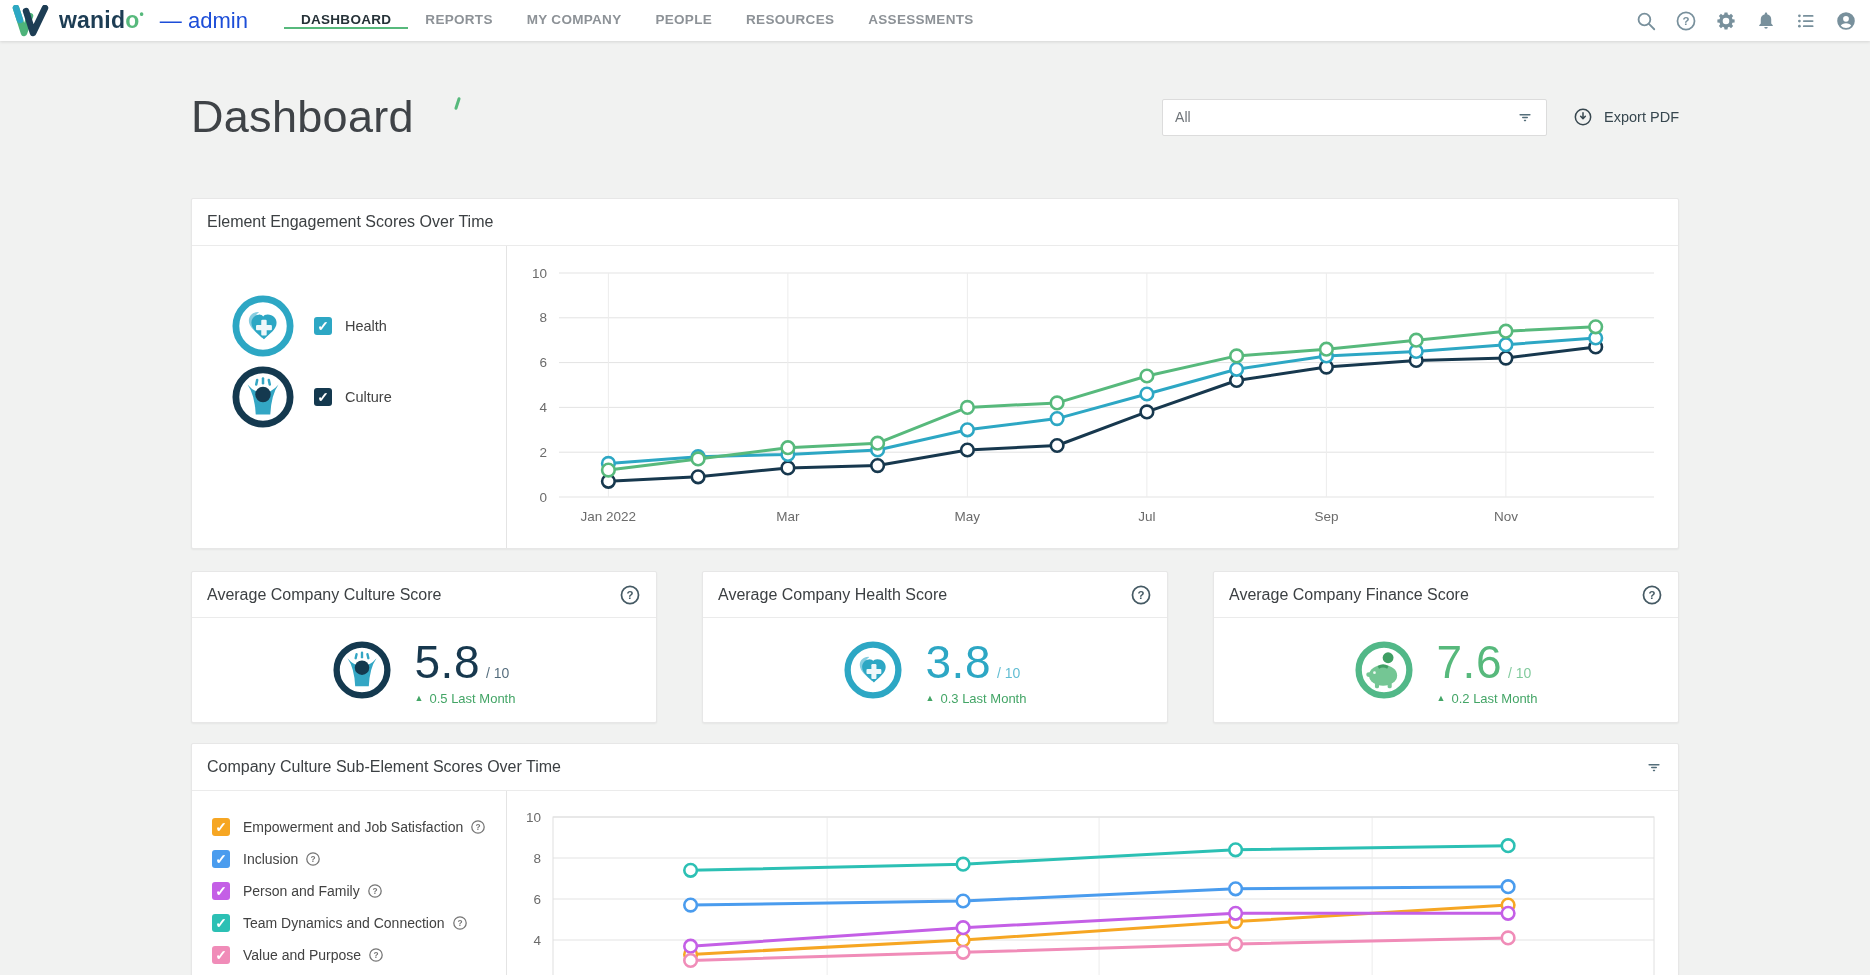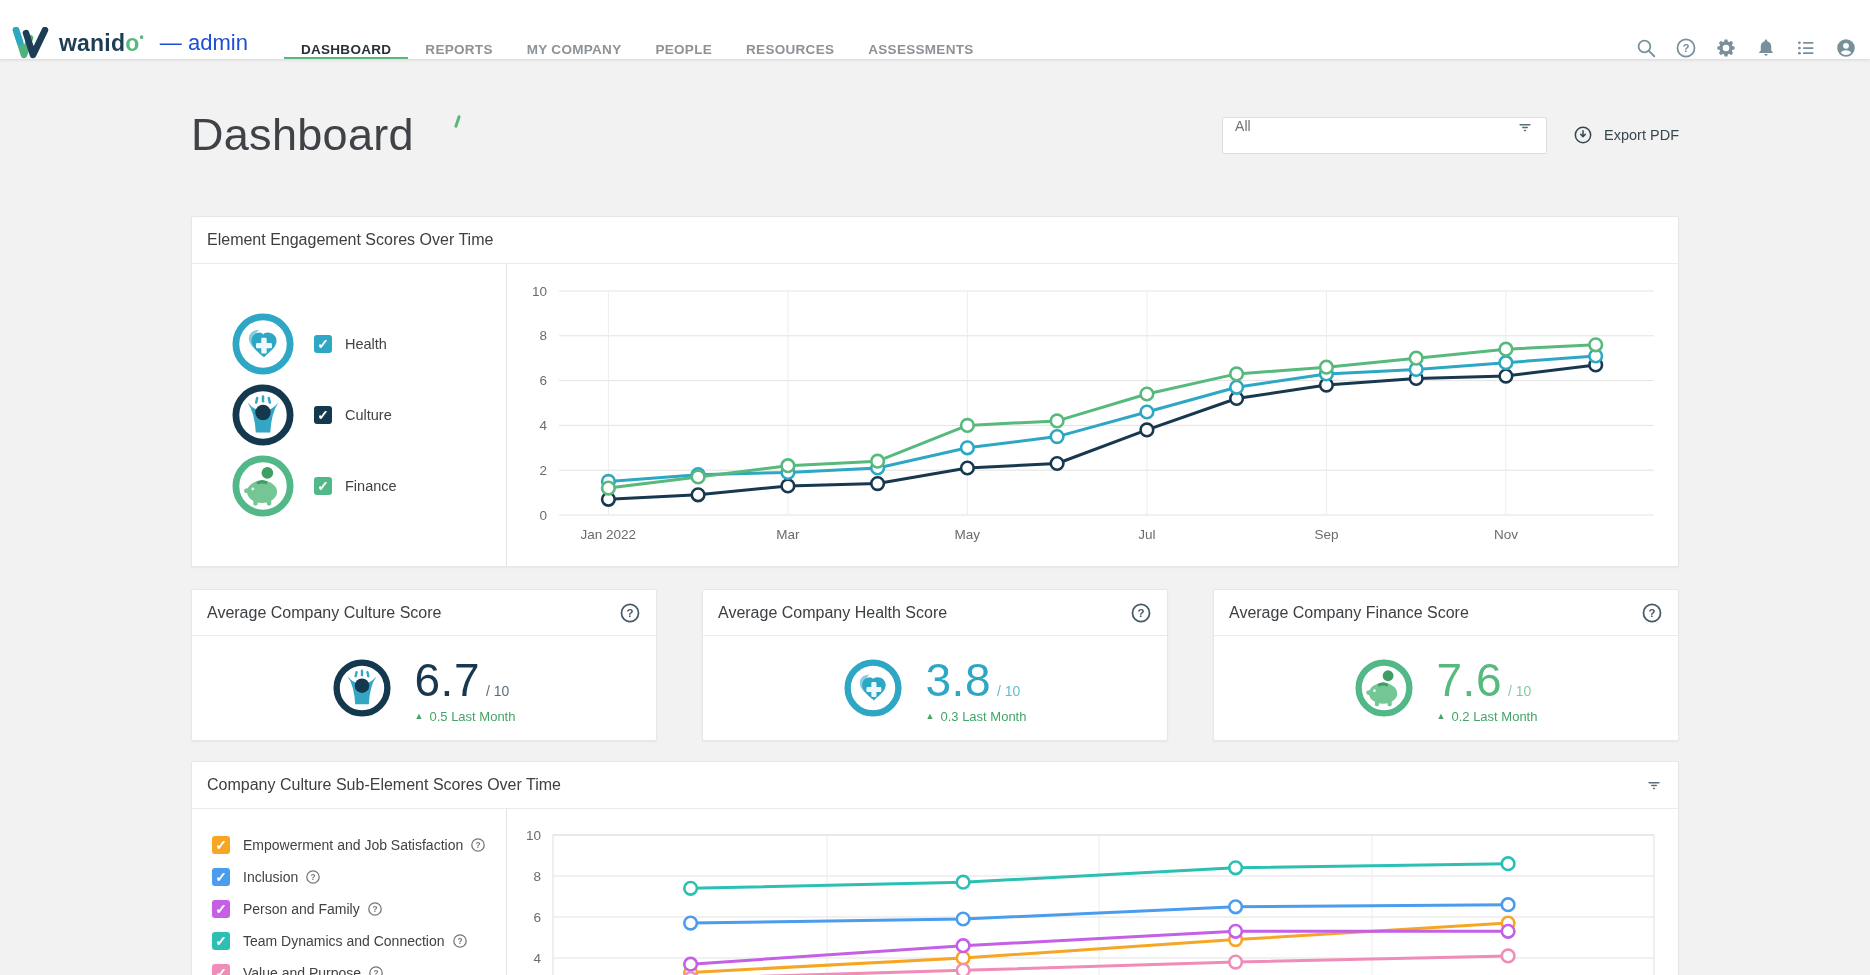--- a/index.html
+++ b/index.html
@@ -1,20 +1,20 @@
 <!DOCTYPE html>
 <html><head>
 <meta charset="utf-8">
 <style>
   * { margin:0; padding:0; box-sizing:border-box; }
   html,body { width:1870px; height:975px; overflow:hidden; background:#f1f2f1;
               font-family:"Liberation Sans", sans-serif; color:#424242; }
 
   
-  .topbar { height:59px; background:#fff; display:flex; align-items:flex-end;
+  .topbar { height:41px; background:#fff; display:flex; align-items:center;
             box-shadow:0 1px 3px rgba(0,0,0,.12); position:relative; z-index:5; }
   .brand { display:flex; align-items:center; gap:9px; padding:0 14px 0 12px; }
   .brand-text { font-size:23px; font-weight:bold; color:#1d3d54; letter-spacing:.2px; }
   .brand-o { color:#57b97c; }
   .brand-dot { color:#57b97c; font-size:12px; vertical-align:top; font-weight:bold; }
   .brand-suffix { font-size:22px; font-weight:500; color:#1d4ed8; margin-left:7px; }
   .nav { display:flex; align-items:stretch; margin-left:22px; }
   .tab { display:flex; align-items:center; padding:0 17px; font-size:13.5px; font-weight:bold;
          letter-spacing:.3px; color:#8d9297; cursor:pointer; border-bottom:2px solid transparent; }
   .tab.active { color:#263238; border-bottom-color:#57b97c; }
@@ -23,22 +23,22 @@
   .tb-icon { width:22px; height:22px; color:#78909c; cursor:pointer; }
   .tb-icon svg { width:100%; height:100%; display:block; }
 
   
   .content { width:1488px; margin:0 auto; }
   .title-row { display:flex; align-items:center; margin-top:40px; height:72px; }
   .page-title { font-size:45px; font-weight:300; color:#3f4347; letter-spacing:.3px; }
   .title-accent { width:3px; height:13px; background:#57b97c; border-radius:2px;
                   transform:rotate(18deg); margin:-28px 0 0 42px; }
   .title-spacer { flex:1; }
-  .filter-box { width:325px; height:37px; background:#fff; border:1px solid #dcdcdc; border-radius:2px;
-                display:flex; align-items:flex-start; padding:0 12px; cursor:pointer;margin-left:48px; }
+  .filter-box { width:385px; height:37px; background:#fff; border:1px solid #dcdcdc; border-radius:2px;
+                display:flex; align-items:center; padding:0 12px; cursor:pointer;margin-left:48px; }
   .filter-box-value { font-size:14px; color:#6f7479; flex:1; }
   .sm-icon { width:18px; height:18px; color:#546e7a; }
   .sm-icon svg { width:100%; height:100%; display:block; }
   .export-btn { display:flex; align-items:center; gap:11px; margin-left:26px; cursor:pointer;
                 color:#37474f; font-size:14.5px; font-weight:500; }
   .export-btn .sm-icon { width:20px; height:20px; color:#37474f; }
 
   
   .card { background:#fff; border:1px solid #e7e7e7; border-radius:2px;
           box-shadow:0 1px 2px rgba(0,0,0,.05); }
@@ -208,36 +208,20 @@
                     <line x1="26" y1="14.5" x2="25" y2="19"></line>
                     <line x1="32" y1="13" x2="32" y2="17.8"></line>
                     <line x1="38" y1="14.5" x2="39" y2="19"></line>
                   </g>
                   <path d="M16 19 Q23.5 29.5 24.5 50 L39.5 50 Q40.5 29.5 48 19 Q41 27.5 32 27.5 Q23 27.5 16 19 Z" fill="#33a6c4"></path>
                   <circle cx="32" cy="29.5" r="8" fill="#14394f"></circle>
                 </svg>
               </span>
               <span class="cb" style="background: rgb(20, 57, 79);"></span>
               <span class="eng-label">Culture</span>
-            </div>
-            <div class="eng-row">
-              <span class="big-icon">
-                <svg viewBox="0 0 64 64">
-                  <circle cx="32" cy="32" r="28" fill="#fff" stroke="#52b888" stroke-width="7"></circle>
-                  <circle cx="36.5" cy="18.5" r="6" fill="#3f9e63"></circle>
-                  <ellipse cx="31" cy="38" rx="15.5" ry="11.5" fill="#74c694"></ellipse>
-                  <ellipse cx="15.5" cy="37" rx="3" ry="2.6" fill="#74c694"></ellipse>
-                  <rect x="22" y="46" width="4.5" height="6" rx="1.5" fill="#74c694"></rect>
-                  <rect x="36" y="46" width="4.5" height="6" rx="1.5" fill="#74c694"></rect>
-                  <path d="M25 27.5 q6 -3.5 12 0 l-1.5 3 q-4.5 -2.4 -9 0 z" fill="#3f9e63"></path>
-                  <circle cx="21.5" cy="35" r="1.5" fill="#eef8f1"></circle>
-                </svg>
-              </span>
-              <span class="cb" style="background: rgb(82, 184, 136);"></span>
-              <span class="eng-label">Finance</span>
             </div>
           </div>
       </div>
       <div class="chart-col">
         <svg id="chart-top" class="chart-svg" width="1171" height="300">
             <line x1="52" y1="251" x2="1147" y2="251" stroke="#e3e3e3" stroke-width="1"></line>
             <text x="40" y="255.5" text-anchor="end" font-size="13.5" fill="#6b6b6b">0</text>
             <line x1="52" y1="206.2" x2="1147" y2="206.2" stroke="#e3e3e3" stroke-width="1"></line>
             <text x="40" y="210.7" text-anchor="end" font-size="13.5" fill="#6b6b6b">2</text>
             <line x1="52" y1="161.39999999999998" x2="1147" y2="161.39999999999998" stroke="#e3e3e3" stroke-width="1"></line>
@@ -324,21 +308,21 @@
                 <line x1="26" y1="14.5" x2="25" y2="19"></line>
                 <line x1="32" y1="13" x2="32" y2="17.8"></line>
                 <line x1="38" y1="14.5" x2="39" y2="19"></line>
               </g>
               <path d="M16 19 Q23.5 29.5 24.5 50 L39.5 50 Q40.5 29.5 48 19 Q41 27.5 32 27.5 Q23 27.5 16 19 Z" fill="#33a6c4"></path>
               <circle cx="32" cy="29.5" r="8" fill="#14394f"></circle>
             </svg>
           </span>
           <span>
             <span class="score-num-row">
-              <span class="score-value" style="color: rgb(23, 56, 78);">6.7</span>
+              <span class="score-value" style="color: rgb(23, 56, 78);">5.8</span>
               <span class="score-denom" style="color: rgb(23, 56, 78); opacity: 0.75;">/ 10</span>
             </span>
             <span class="score-change" style="color: rgb(67, 165, 102);">
               <span class="tri">▲</span>
               <span>0.5 Last Month</span>
             </span>
           </span>
         </div>
       </div>
       <div class="card score-card">

